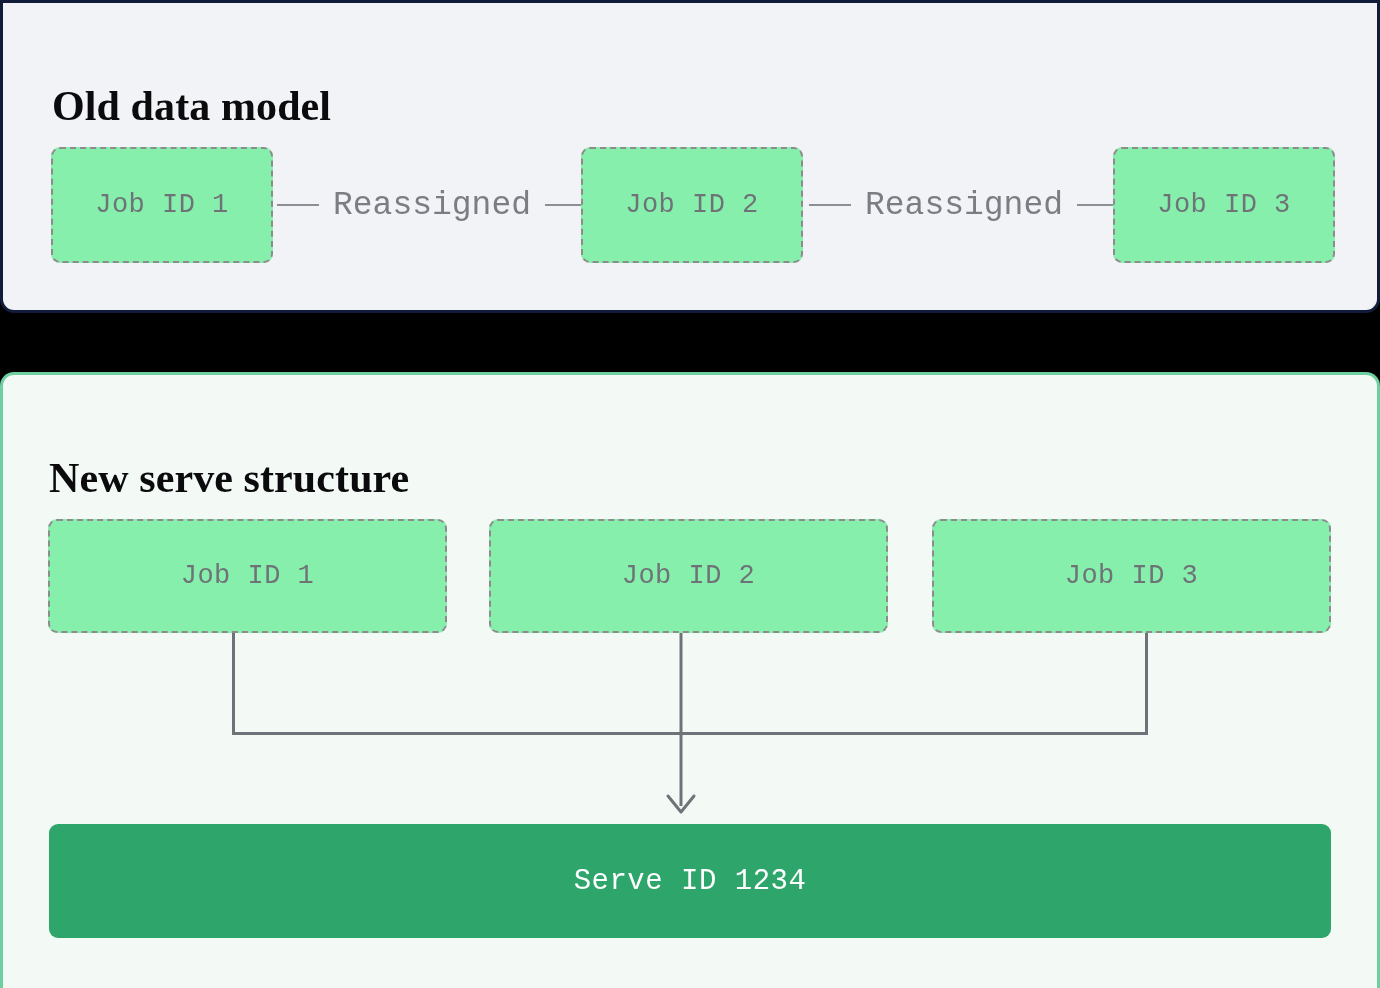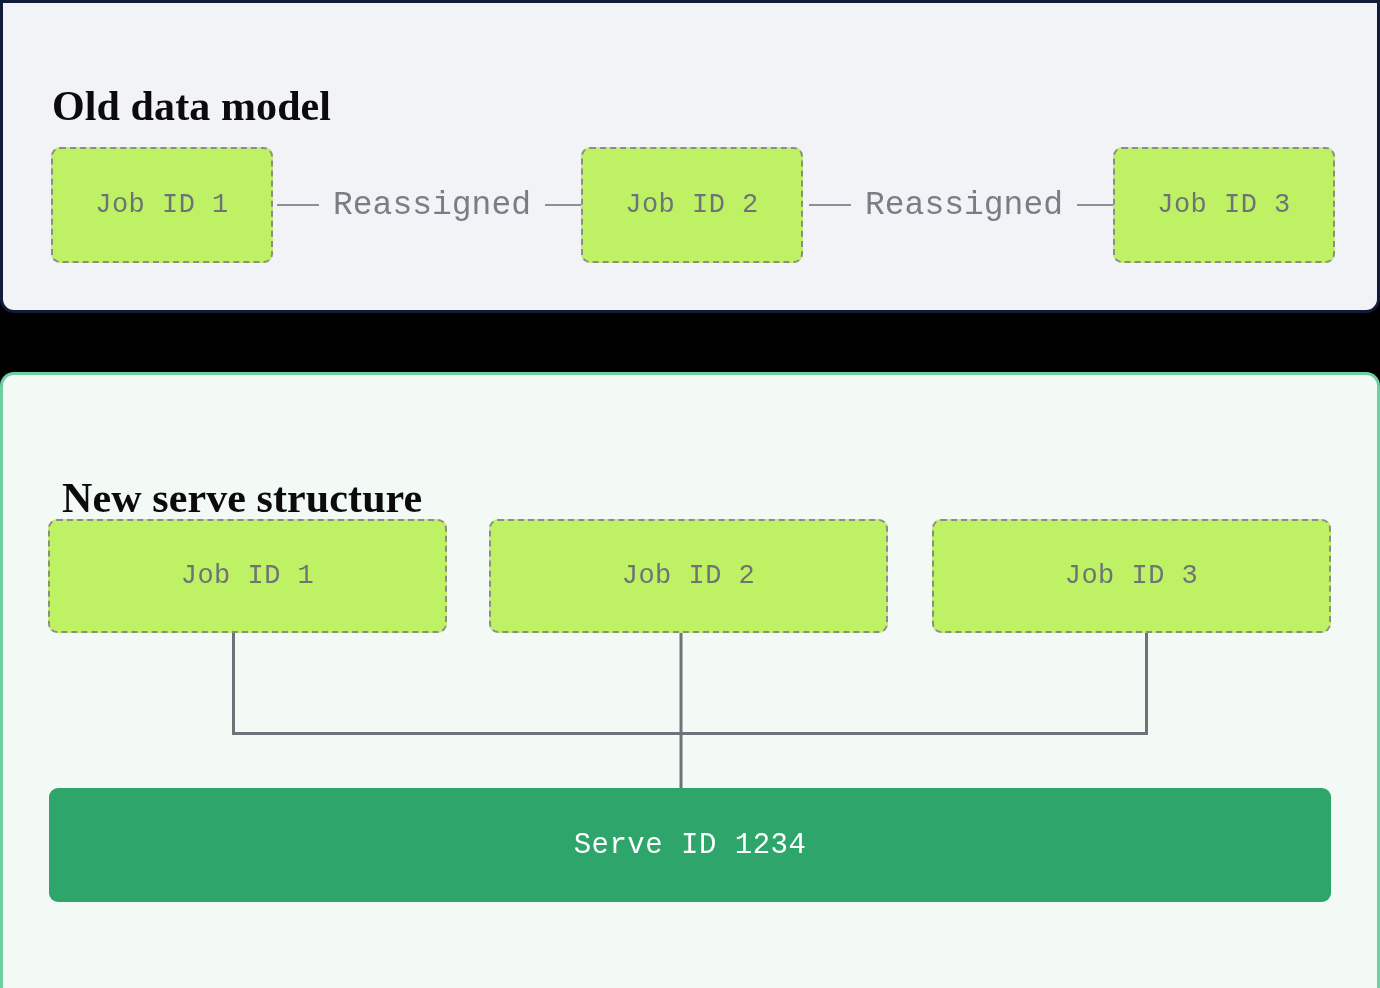--- a/index.html
+++ b/index.html
@@ -72,21 +72,21 @@
     letter-spacing: 0.1px;
     white-space: nowrap;
   }
   .title-old { left: 49px; top: 50px; }
   .title-new { left: 49px; top: 50px; }
 
   
   .job-box {
     position: absolute;
     box-sizing: border-box;
-    background: #bef264;
+    background: #86efac;
     border: 2px dashed #8C8C8C;
     border-radius: 9px;
     display: flex;
     align-items: center;
     justify-content: center;
     font-family: "Liberation Mono", "DejaVu Sans Mono", monospace;
     font-size: 27px;
     color: #6F7378;
     letter-spacing: 0.5px;
     white-space: nowrap;
@@ -131,21 +131,21 @@
     top: 0;
     width: 1380px;
     height: 988px;
     pointer-events: none;
   }
 
   
   .serve-bar {
     position: absolute;
     left: 49px;
-    top: 788px;
+    top: 824px;
     width: 1282px;
     height: 114px;
     border-radius: 9px;
     background: #2EA56B;
     display: flex;
     align-items: center;
     justify-content: center;
     font-family: "Liberation Mono", "DejaVu Sans Mono", monospace;
     font-size: 29px;
     color: #FFFFFF;
@@ -181,21 +181,21 @@
       </div>
 
       <div class="job-box old-box-3">Job ID 3</div>
 
     </div>
   </section>
 
   <section class="panel panel-new">
   </section>
 
-  <h2 class="panel-title title-new" style="top:442px;margin-left:13px;">New serve structure</h2>
+  <h2 class="panel-title title-new" style="top:422px;">New serve structure</h2>
 
   <div class="job-box new-box-1">Job ID 1</div>
 
   <div class="job-box new-box-2">Job ID 2</div>
 
   <div class="job-box new-box-3">Job ID 3</div>
 
   <svg class="connectors" viewBox="0 0 1380 988">
     <g stroke="#6E7379" stroke-width="3" fill="none" stroke-linecap="butt">
 

